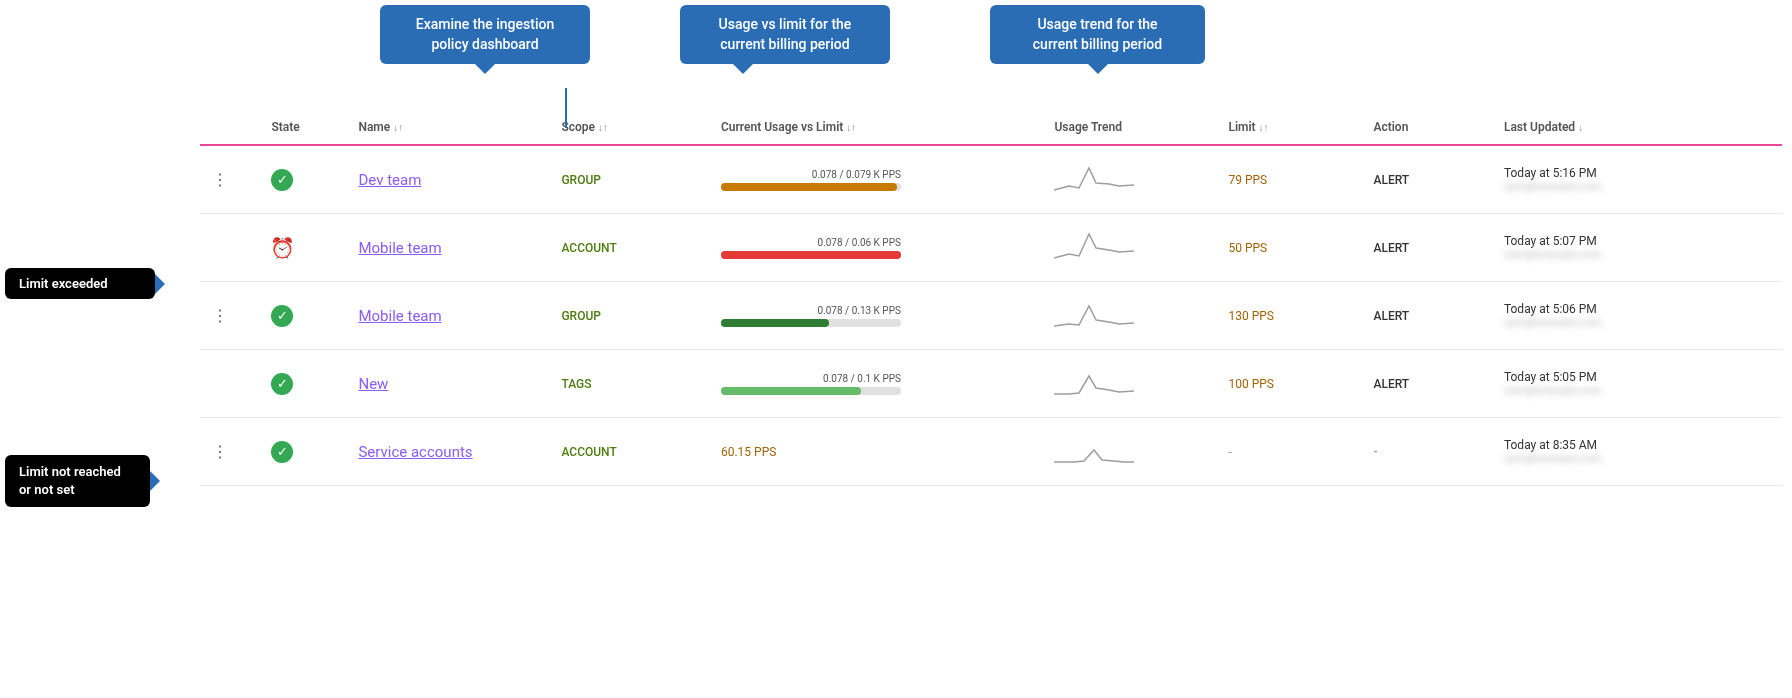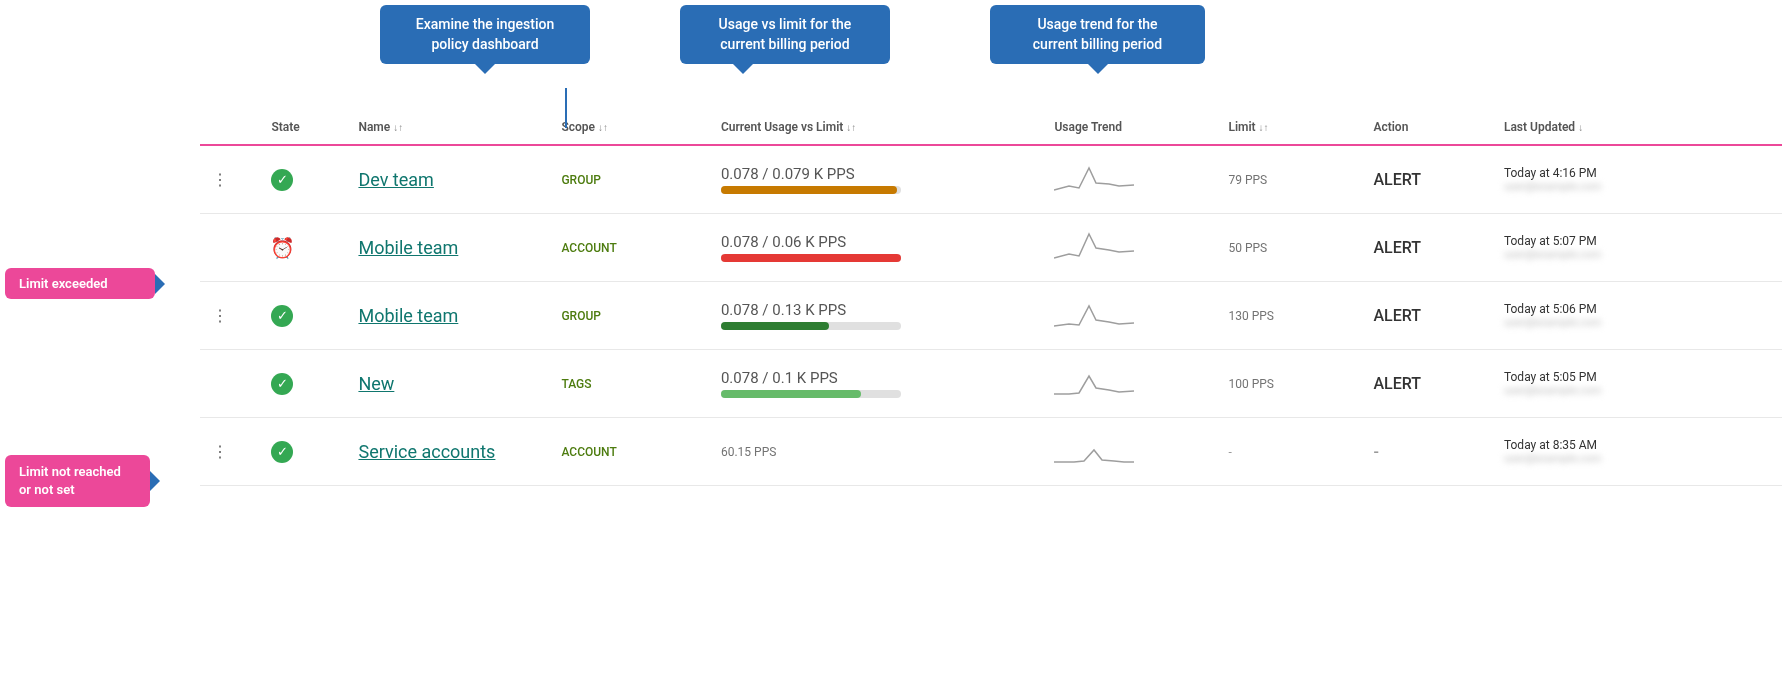--- a/index.html
+++ b/index.html
@@ -41,21 +41,21 @@
     .callout-arrow-down-left::after {
       border-top-color: #2a6db5;
       bottom: -20px;
       left: 30%;
       transform: translateX(-50%);
     }
 
     
     .left-callout {
       position: absolute;
-      background: #ec4899;
+      background: #000000;
       color: #fff;
       border-radius: 6px;
       padding: 8px 14px;
       font-size: 13px;
       font-weight: 600;
       z-index: 10;
     }
     .left-callout::after {
       content: '';
       position: absolute;
@@ -132,42 +132,42 @@
 
     .dots-menu {
       font-size: 16px;
       color: #666;
       cursor: pointer;
       letter-spacing: 1px;
     }
 
     
     .name-link {
-      color: #0f766e;
+      color: #8b5cf6;
       text-decoration: underline;
       cursor: pointer;
-      font-size: 18px;
+      font-size: 15px;
     }
 
     
     .scope-text {
       font-size: 12px;
       color: #4d7c0f;
       font-weight: 500;
     }
 
     
     .usage-bar-container {
       width: 180px;
       position: relative;
     }
     .usage-bar-label {
-      font-size: 15px;
+      font-size: 10px;
       color: #555;
-      text-align: left;
+      text-align: right;
       margin-bottom: 3px;
     }
     .usage-bar-track {
       width: 100%;
       height: 8px;
       background: #e0e0e0;
       border-radius: 4px;
       overflow: visible;
       position: relative;
     }
@@ -182,27 +182,27 @@
 
     
     .sparkline {
       width: 80px;
       height: 40px;
     }
 
     
     .limit-text {
       font-size: 12px;
-      color: #737373;
+      color: #a16207;
       white-space: nowrap;
     }
 
     
     .action-text {
-      font-size: 16px;
+      font-size: 12px;
       color: #333;
       font-weight: 500;
     }
 
     
     .updated-text {
       font-size: 12px;
       color: #333;
     }
     .updated-email {
@@ -290,21 +290,21 @@
         </div>
       </div>
           </td>
           <td>
     <svg class="sparkline" viewBox="0 0 80 40" preserveAspectRatio="none">
               <polyline points="0,32  15,28  25,30  35,10  42,25  55,26  65,28  80,27" fill="none" stroke="#9e9e9e" stroke-width="1.5"></polyline>
             </svg></td>
           <td><span class="limit-text ">79 PPS</span></td>
           <td><span class="action-text ">ALERT</span></td>
           <td>
-    <div class="updated-text">Today at 4:16 PM</div>
+    <div class="updated-text">Today at 5:16 PM</div>
     <div class="updated-email" style="filter:blur(3px)">user@example.com</div>
           </td>
         </tr>
         <tr>
           <td></td>
           <td><span class="icon-clock">⏰</span></td>
           <td><a class="name-link">Mobile team</a></td>
           <td><span class="scope-text">ACCOUNT</span></td>
           <td>
       <div class="usage-bar-container">

